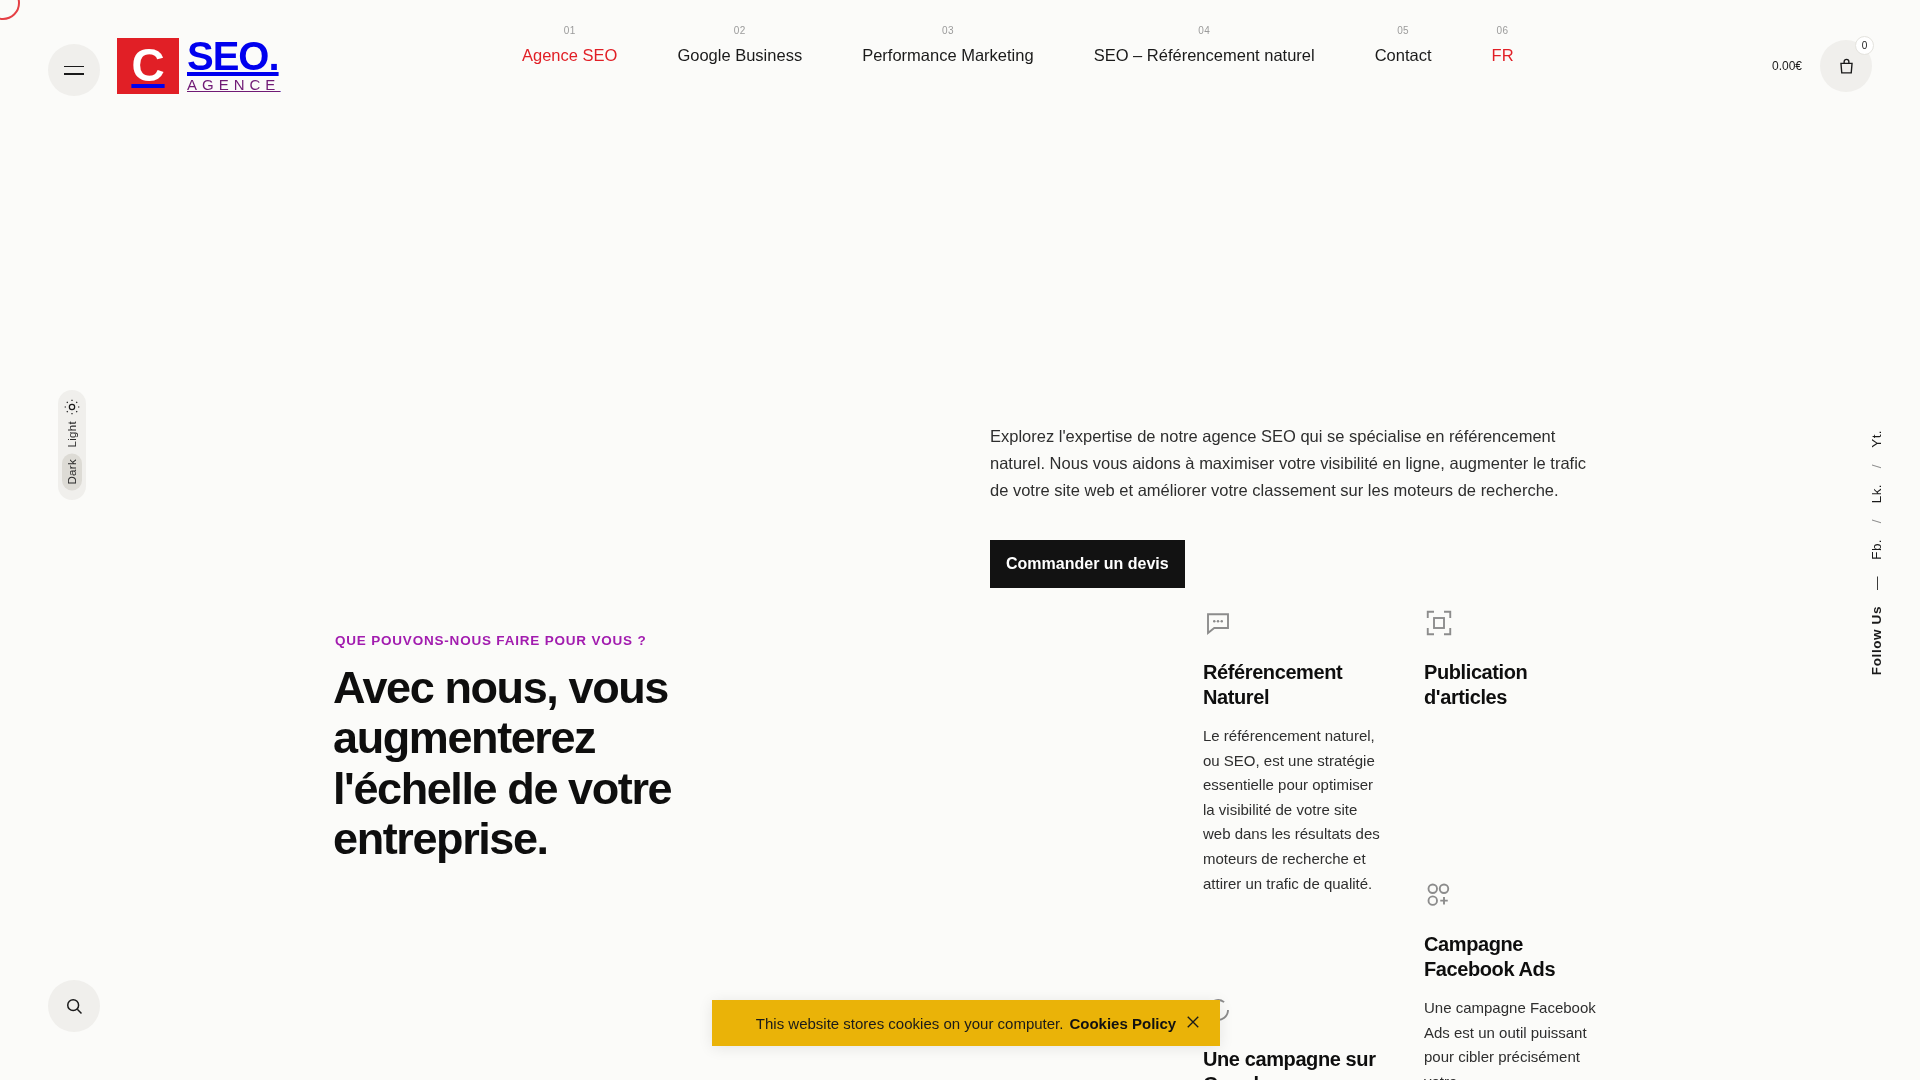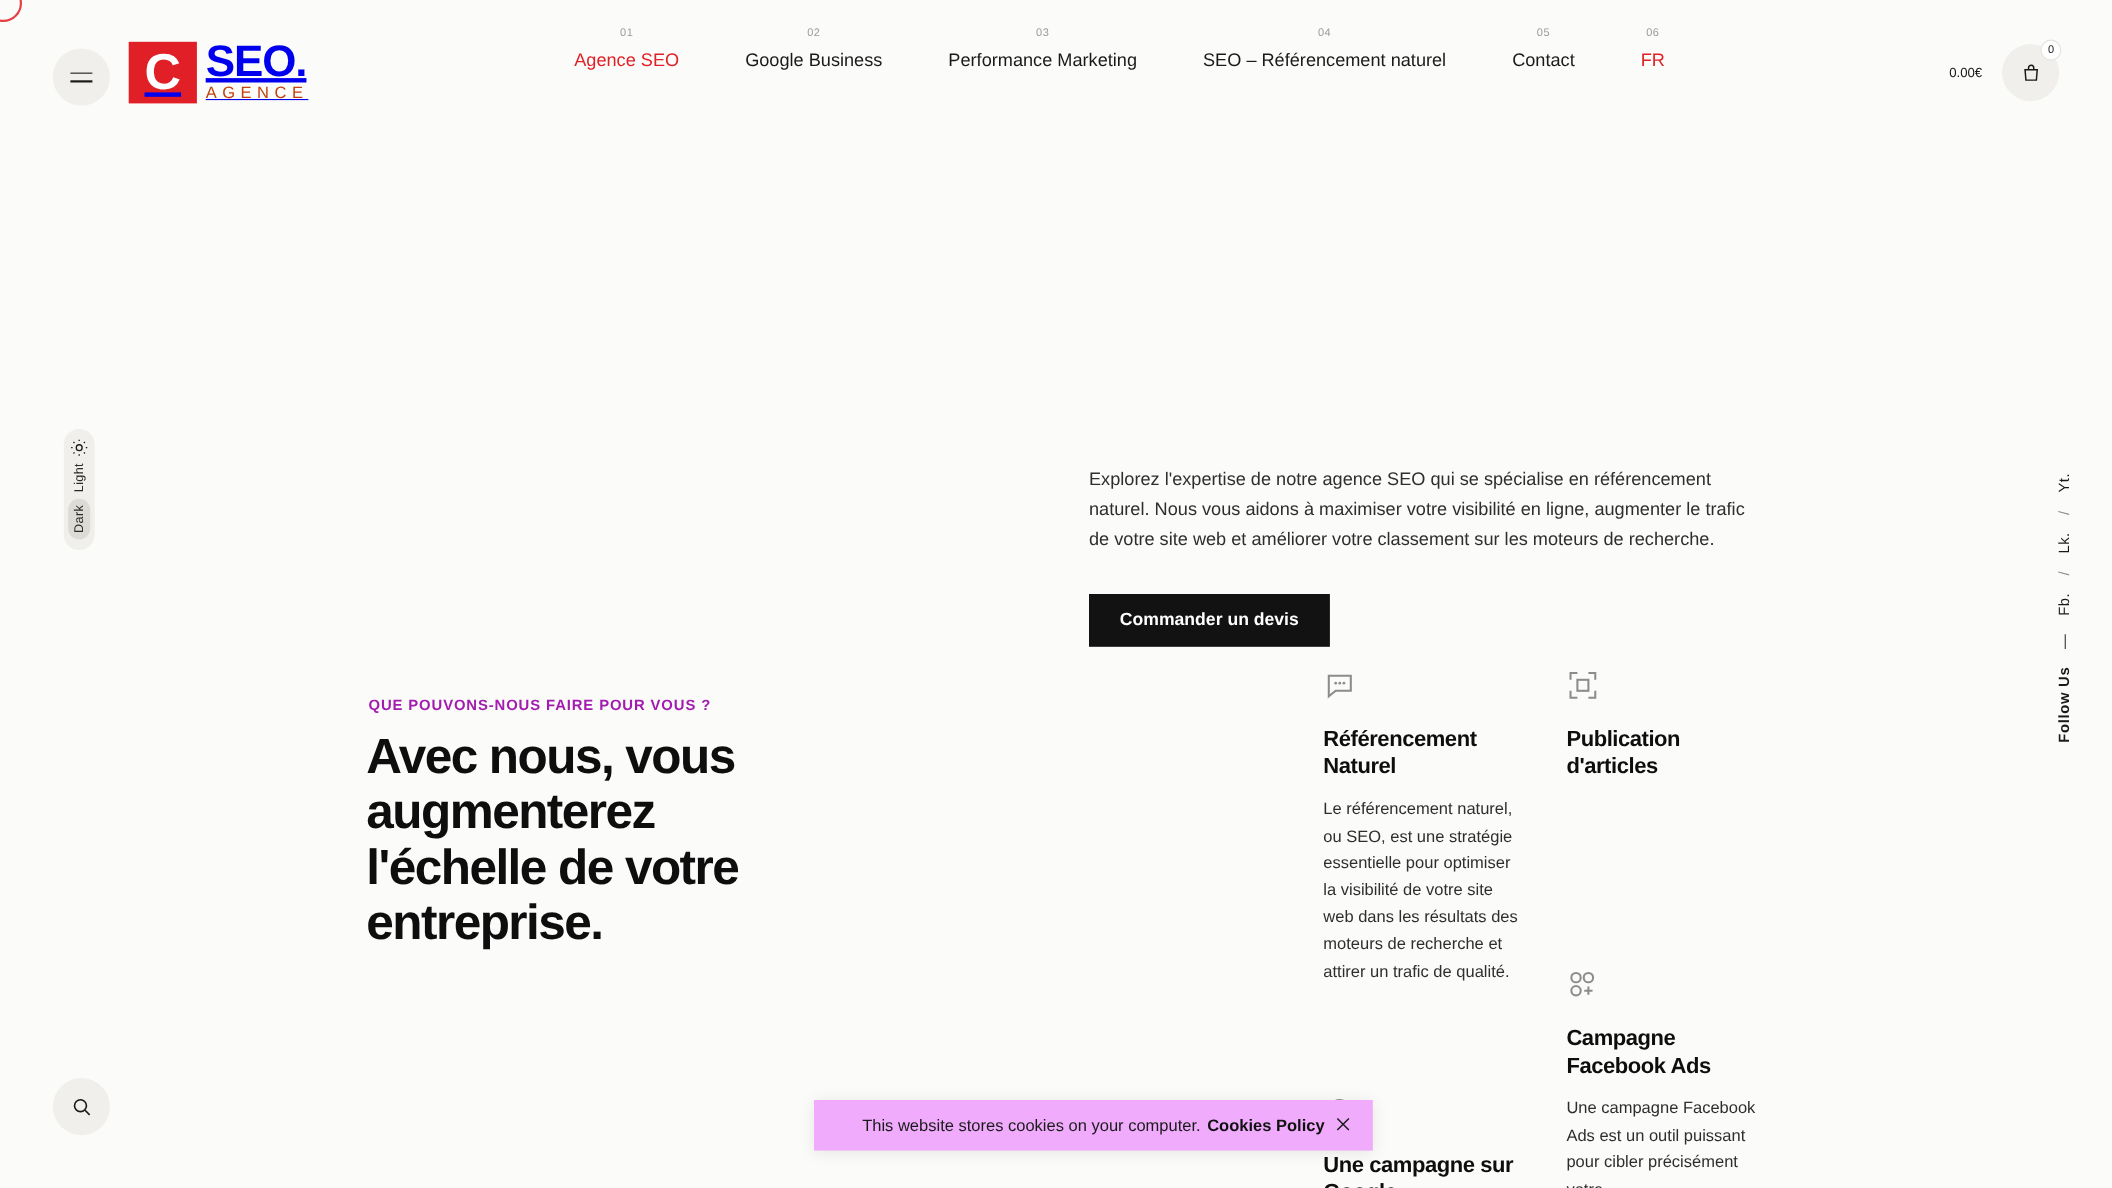--- a/index.html
+++ b/index.html
@@ -29,21 +29,21 @@
     position: absolute; left: 117px; top: 38px;
     display: flex; align-items: stretch; height: 56px;
   }
   .logo-mark {
     width: 62px; height: 56px; background: #e11f26; color: #fff;
     font-size: 46px; font-weight: 700; line-height: 54px; text-align: center;
     font-family: "Liberation Sans", sans-serif;
   }
   .logo-text { margin-left: 8px; display: flex; flex-direction: column; justify-content: center; }
   .logo-top { font-size: 40px; font-weight: 700; letter-spacing: -1px; line-height: 36px; }
-  .logo-sub { font-size: 15px; letter-spacing: 5px; color: #c2410c; line-height: 18px; margin-top: 2px; }
+  .logo-sub { font-size: 15px; letter-spacing: 5px; color: #701a75; line-height: 18px; margin-top: 2px; text-decoration: underline; }
 
   .nav { position: absolute; left: 500px; top: 42px; display: flex; align-items: flex-start; gap: 16px; }
   .nav-item { position: relative; padding: 0 22px; cursor: pointer; }
   .nav-label { font-size: 16.5px; font-weight: 500; color: #1a1a1a; white-space: nowrap; line-height: 26px; }
   .nav-item.active .nav-label { color: #e11f26; }
   .nav-item.lang .nav-label { color: #e11f26; }
   .nav-num {
     position: absolute; top: -17px; left: 50%; transform: translateX(-50%);
     font-size: 10px; color: #9b9b9b; letter-spacing: .4px;
   }
@@ -82,21 +82,21 @@
     font-size: 68px; font-weight: 700; letter-spacing: -2px; line-height: 1.03;
     color: #0e0e0e;
   }
   .hero-desc {
     position: absolute; left: 990px; top: 423px; width: 600px;
     font-size: 16.5px; line-height: 1.63; color: #2e2e2e;
   }
   .cta {
     position: absolute; left: 990px; top: 540px;
     background: #121212; color: #fff; border: none;
-    padding: 0 28px; height: 48px; font-size: 16px; font-weight: 600;
+    padding: 0 16px; height: 48px; font-size: 16px; font-weight: 600;
     cursor: pointer; font-family: "Liberation Sans", sans-serif;
   }
 
   
   .kicker {
     position: absolute; left: 335px; top: 633px;
     font-size: 13.5px; letter-spacing: .8px; font-weight: 600; color: #a21caf;
   }
   .big-head {
     position: absolute; left: 333px; top: 663px; width: 420px;
@@ -130,23 +130,23 @@
   
   .search-fab {
     position: absolute; left: 48px; bottom: 48px;
     width: 52px; height: 52px; border-radius: 50%;
     background: #f0efec; display: flex; align-items: center; justify-content: center; cursor: pointer;
   }
 
   
   .cookie {
     position: absolute; left: 712px; top: 1000px; width: 508px; height: 46px;
-    background: #f0abfc; box-shadow: 0 2px 14px rgba(0,0,0,.09);
+    background: #eab308; box-shadow: 0 2px 14px rgba(0,0,0,.09);
     display: flex; align-items: center; justify-content: center; gap: 6px;
-    font-size: 15px; color: #1a1a1a; margin-left: 28px;
+    font-size: 15px; color: #1a1a1a;
   }
   .cookie-link { font-weight: 700; color: #111; text-decoration: none; cursor: pointer; }
   .cookie-close { position: absolute; right: 18px; top: 13px; width: 18px; height: 18px; cursor: pointer; }
 
   .corner-arc {
     position: absolute; left: -14px; top: -14px; width: 34px; height: 34px;
     border: 2px solid #e11f26; border-radius: 50%; opacity: .85;
     clip-path: inset(14px 0 0 14px);
   }
 </style>

